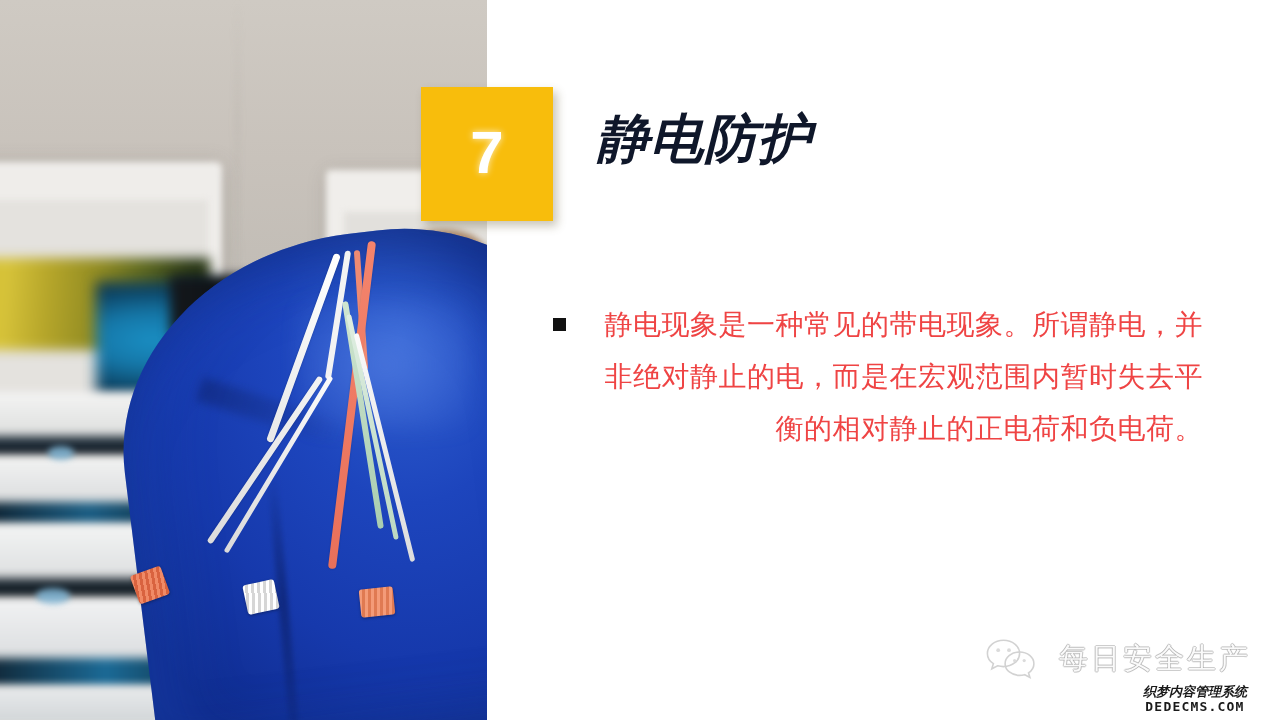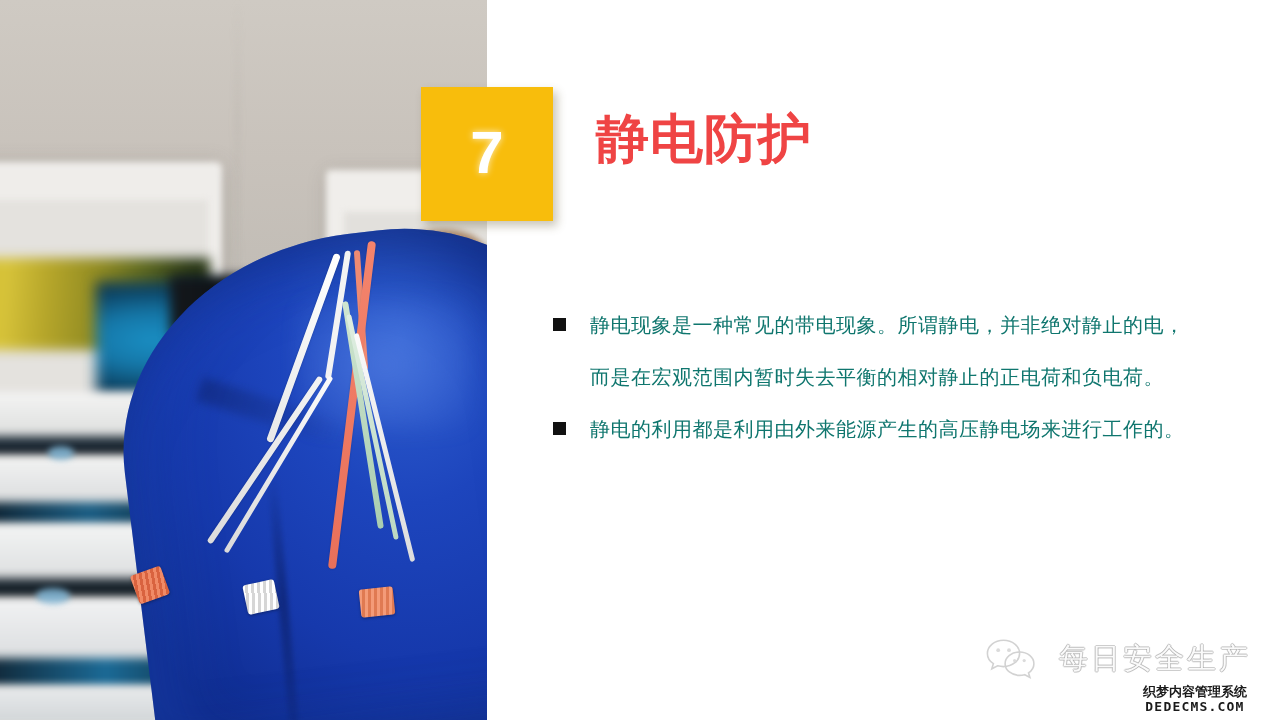--- a/index.html
+++ b/index.html
@@ -262,25 +262,26 @@
     font-family: "Liberation Sans", "DejaVu Sans", sans-serif;
   }
 
   
   #title {
     position: absolute;
     left: 596px;
     top: 109px;
     font-size: 53px;
     font-weight: bold;
-    color: #ef4444;
+    color: #0f172a;
     letter-spacing: 1px;
     line-height: 1.15;
     white-space: nowrap;
     z-index: 5;
+    font-style: italic;
   }
 
   
   #bullets {
     position: absolute;
     left: 553px;
     top: 299px;
     width: 650px;
     z-index: 5;
   }
@@ -292,25 +293,25 @@
   .bullet-marker {
     flex: 0 0 auto;
     width: 13px;
     height: 13px;
     background: #111111;
     margin-top: 19px;
     margin-right: 24px;
   }
   .bullet-text {
     flex: 1 1 auto;
-    font-size: 20px;
+    font-size: 28px;
     line-height: 52px;
-    color: #0f766e;
+    color: #ef4444;
     font-family: "DejaVu Sans", "Liberation Sans", sans-serif;
-    text-align: left;
+    text-align: right;
     letter-spacing: .5px;
   }
 
   
   #wechat-watermark {
     position: absolute;
     left: 983px;
     top: 637px;
     display: flex;
     align-items: center;
@@ -339,20 +340,21 @@
     z-index: 6;
     text-align: center;
   }
   #dedecms-cn {
     font-size: 13px;
     font-weight: bold;
     color: #1a1a1a;
     letter-spacing: 0px;
     line-height: 15px;
     font-family: "DejaVu Sans", "Liberation Sans", sans-serif;
+    font-style: italic;
   }
   #dedecms-en {
     font-size: 13px;
     font-weight: bold;
     color: #1a1a1a;
     letter-spacing: 1.2px;
     line-height: 15px;
     font-family: "DejaVu Sans Mono", "Liberation Mono", monospace;
   }
 </style>
@@ -414,24 +416,20 @@
   <div id="badge">
     <div id="badge-number">7</div>
   </div>
 
   <div id="title">静电防护</div>
 
   <div id="bullets">
     <div class="bullet-item">
       <span class="bullet-marker"></span>
       <span class="bullet-text">静电现象是一种常见的带电现象。所谓静电，并非绝对静止的电，而是在宏观范围内暂时失去平衡的相对静止的正电荷和负电荷。</span>
-    </div>
-    <div class="bullet-item">
-      <span class="bullet-marker"></span>
-      <span class="bullet-text">静电的利用都是利用由外来能源产生的高压静电场来进行工作的。</span>
     </div>
   </div>
 
   <div id="wechat-watermark">
     <svg id="wechat-icon" viewBox="0 0 54 42">
       <g fill="none" stroke="#cfcfcf" stroke-width="1.6">
         <path d="M20.5 3.2C11.6 3.2 4.4 9.1 4.4 16.4c0 4.1 2.3 7.8 6 10.2l-1.6 5.2 5.8-3.0c1.8.5 3.8.8 5.9.8 8.9 0 16.1-5.9 16.1-13.2S29.4 3.2 20.5 3.2z"></path>
         <path d="M36.6 15.0c-8.0 0-14.5 5.2-14.5 11.7 0 6.5 6.5 11.7 14.5 11.7 1.8 0 3.5-.3 5.1-.7l5.2 2.7-1.4-4.6c3.3-2.1 5.4-5.4 5.4-9.1 0-6.5-6.4-11.7-14.3-11.7z"></path>
       </g>
       <g fill="#d8d8d8">

